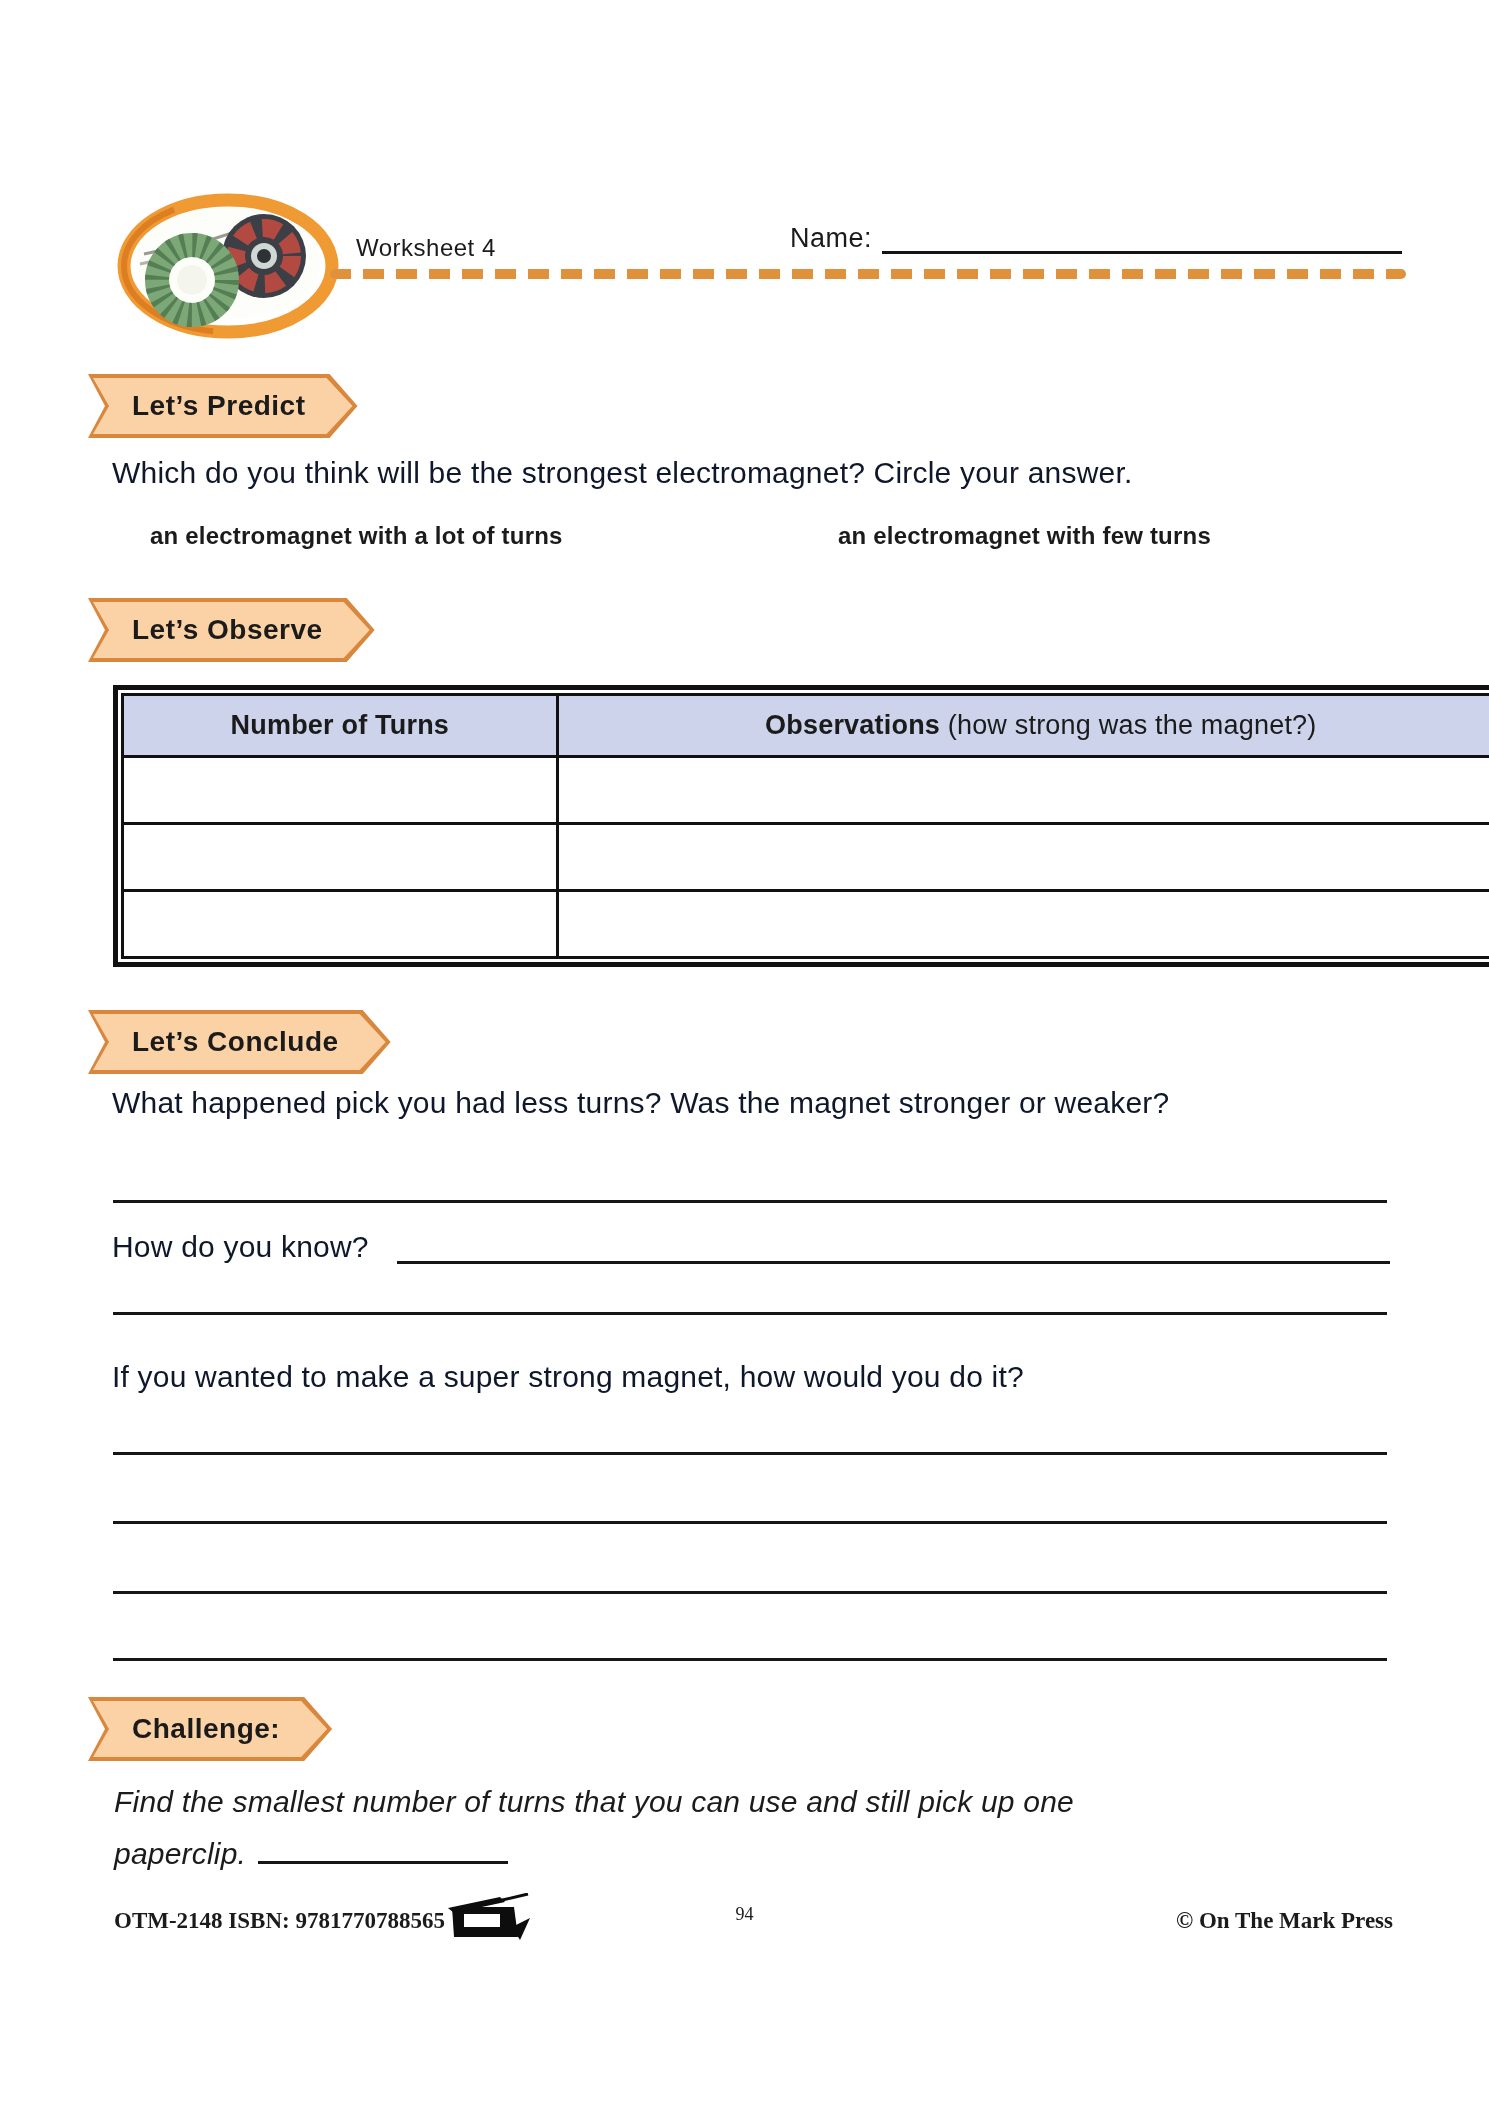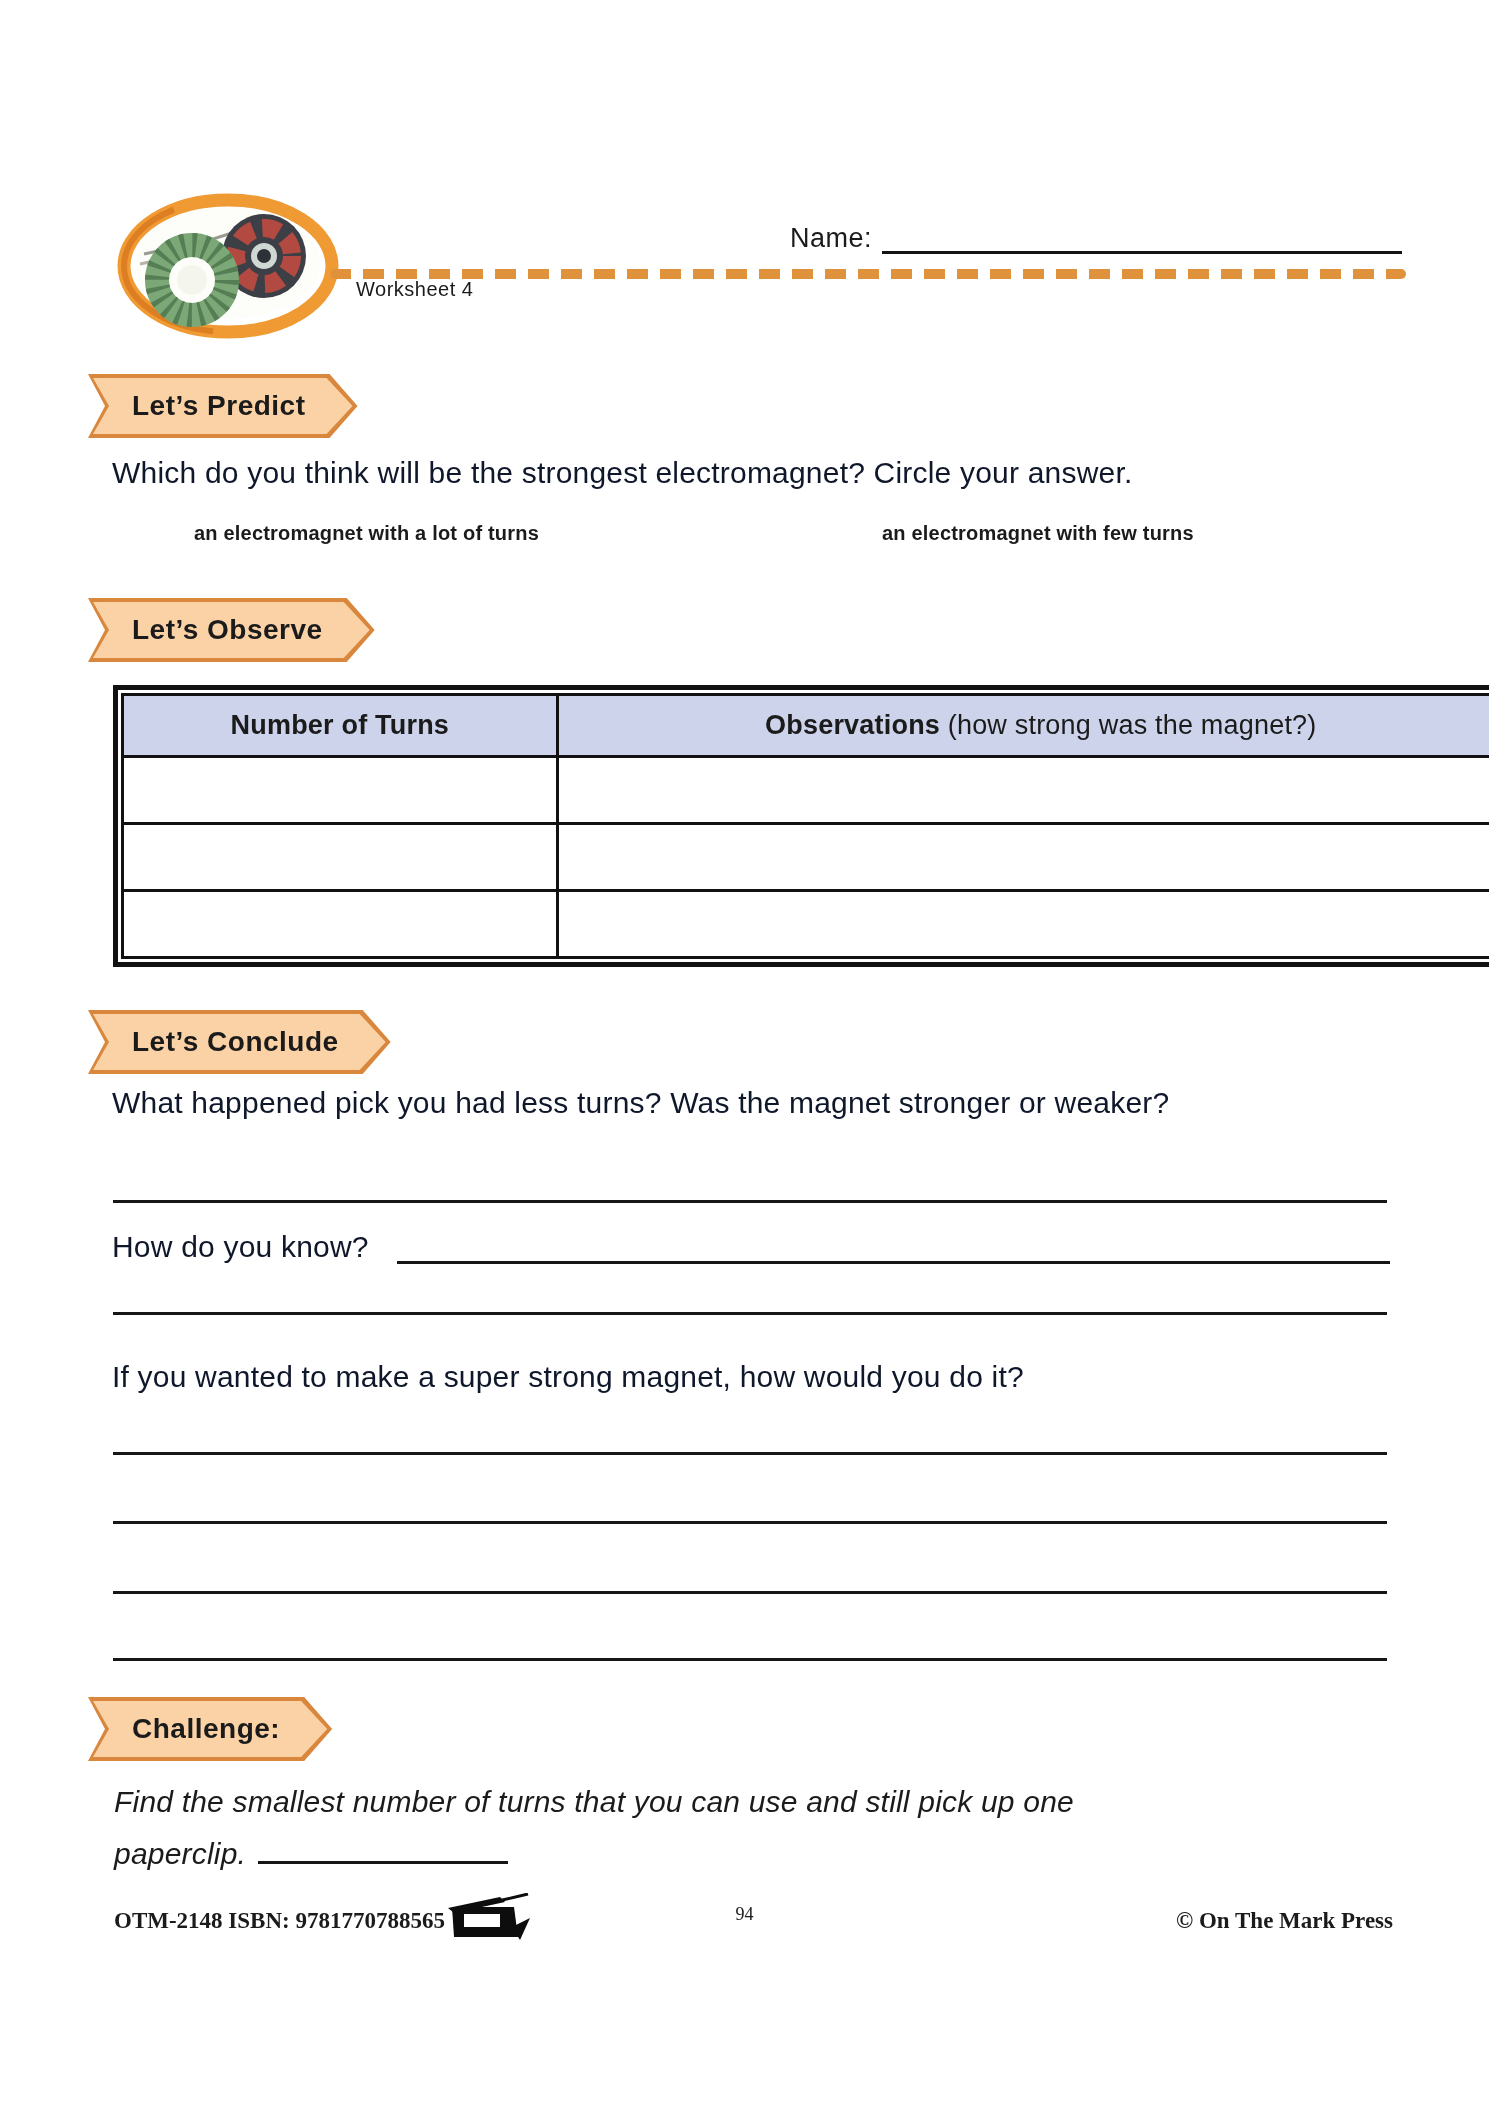--- a/index.html
+++ b/index.html
@@ -6,21 +6,21 @@
   html,body { background:#e8e8e8; }
   .page {
     position:relative; width:1489px; height:2105px; margin:0 auto;
     background:#ffffff; overflow:hidden;
     font-family:"Liberation Sans", sans-serif; color:#1b1b1b;
   }
   .abs { position:absolute; }
 
   
   .logo { left:114px; top:192px; width:228px; height:148px; }
-  .worksheet-label { left:356px; top:234px; font-size:20px; letter-spacing:.5px; white-space:nowrap;margin-top:44px; }
+  .worksheet-label { left:356px; top:234px; font-size:24px; letter-spacing:.5px; white-space:nowrap; }
   .name-row { left:790px; top:218px; width:612px; display:flex; align-items:flex-end; }
   .name-label { font-size:27px; letter-spacing:.5px; white-space:nowrap; }
   .name-fill { flex:1; margin-left:10px; border-bottom:3px solid #141414; height:36px; }
   .dashed-line {
     left:330px; top:269px; width:1076px; height:10px; border-radius:5px;
     background:repeating-linear-gradient(90deg,#E0913C 0 21px, transparent 21px 33px);
   }
 
   
   .banner {
@@ -33,21 +33,21 @@
     filter:drop-shadow(3px -3px 0 rgba(201,122,48,.55));
   }
   .banner::after {
     content:""; position:absolute; left:5px; right:5px; top:4px; bottom:4px;
     background:#FBD2A6; z-index:1;
     clip-path:polygon(0 0, calc(100% - 26px) 0, 100% 50%, calc(100% - 26px) 100%, 0 100%, 16px 50%);
   }
   .banner-label { position:relative; z-index:2; font-weight:bold; font-size:28px; letter-spacing:.5px; white-space:nowrap; }
 
   .q { font-size:30px; letter-spacing:.2px; white-space:nowrap; color:#0f172a; }
-  .opt { font-size:20px; font-weight:bold; letter-spacing:.2px; white-space:nowrap;margin-left:44px; }
+  .opt { font-size:24px; font-weight:bold; letter-spacing:.2px; white-space:nowrap; }
 
   
   .obs-table-wrap { left:113px; top:685px; width:1421px; border:5px solid #111; padding:3px; background:#fff; }
   table.obs { width:100%; border-collapse:collapse; table-layout:fixed; }
   table.obs th, table.obs td { border:3px solid #111; }
   table.obs th {
     background:#CCD3EA; height:62px; font-size:27px; letter-spacing:.2px;
     text-align:center; vertical-align:middle; font-weight:normal;
   }
   table.obs td { height:67px; background:#fff; }

